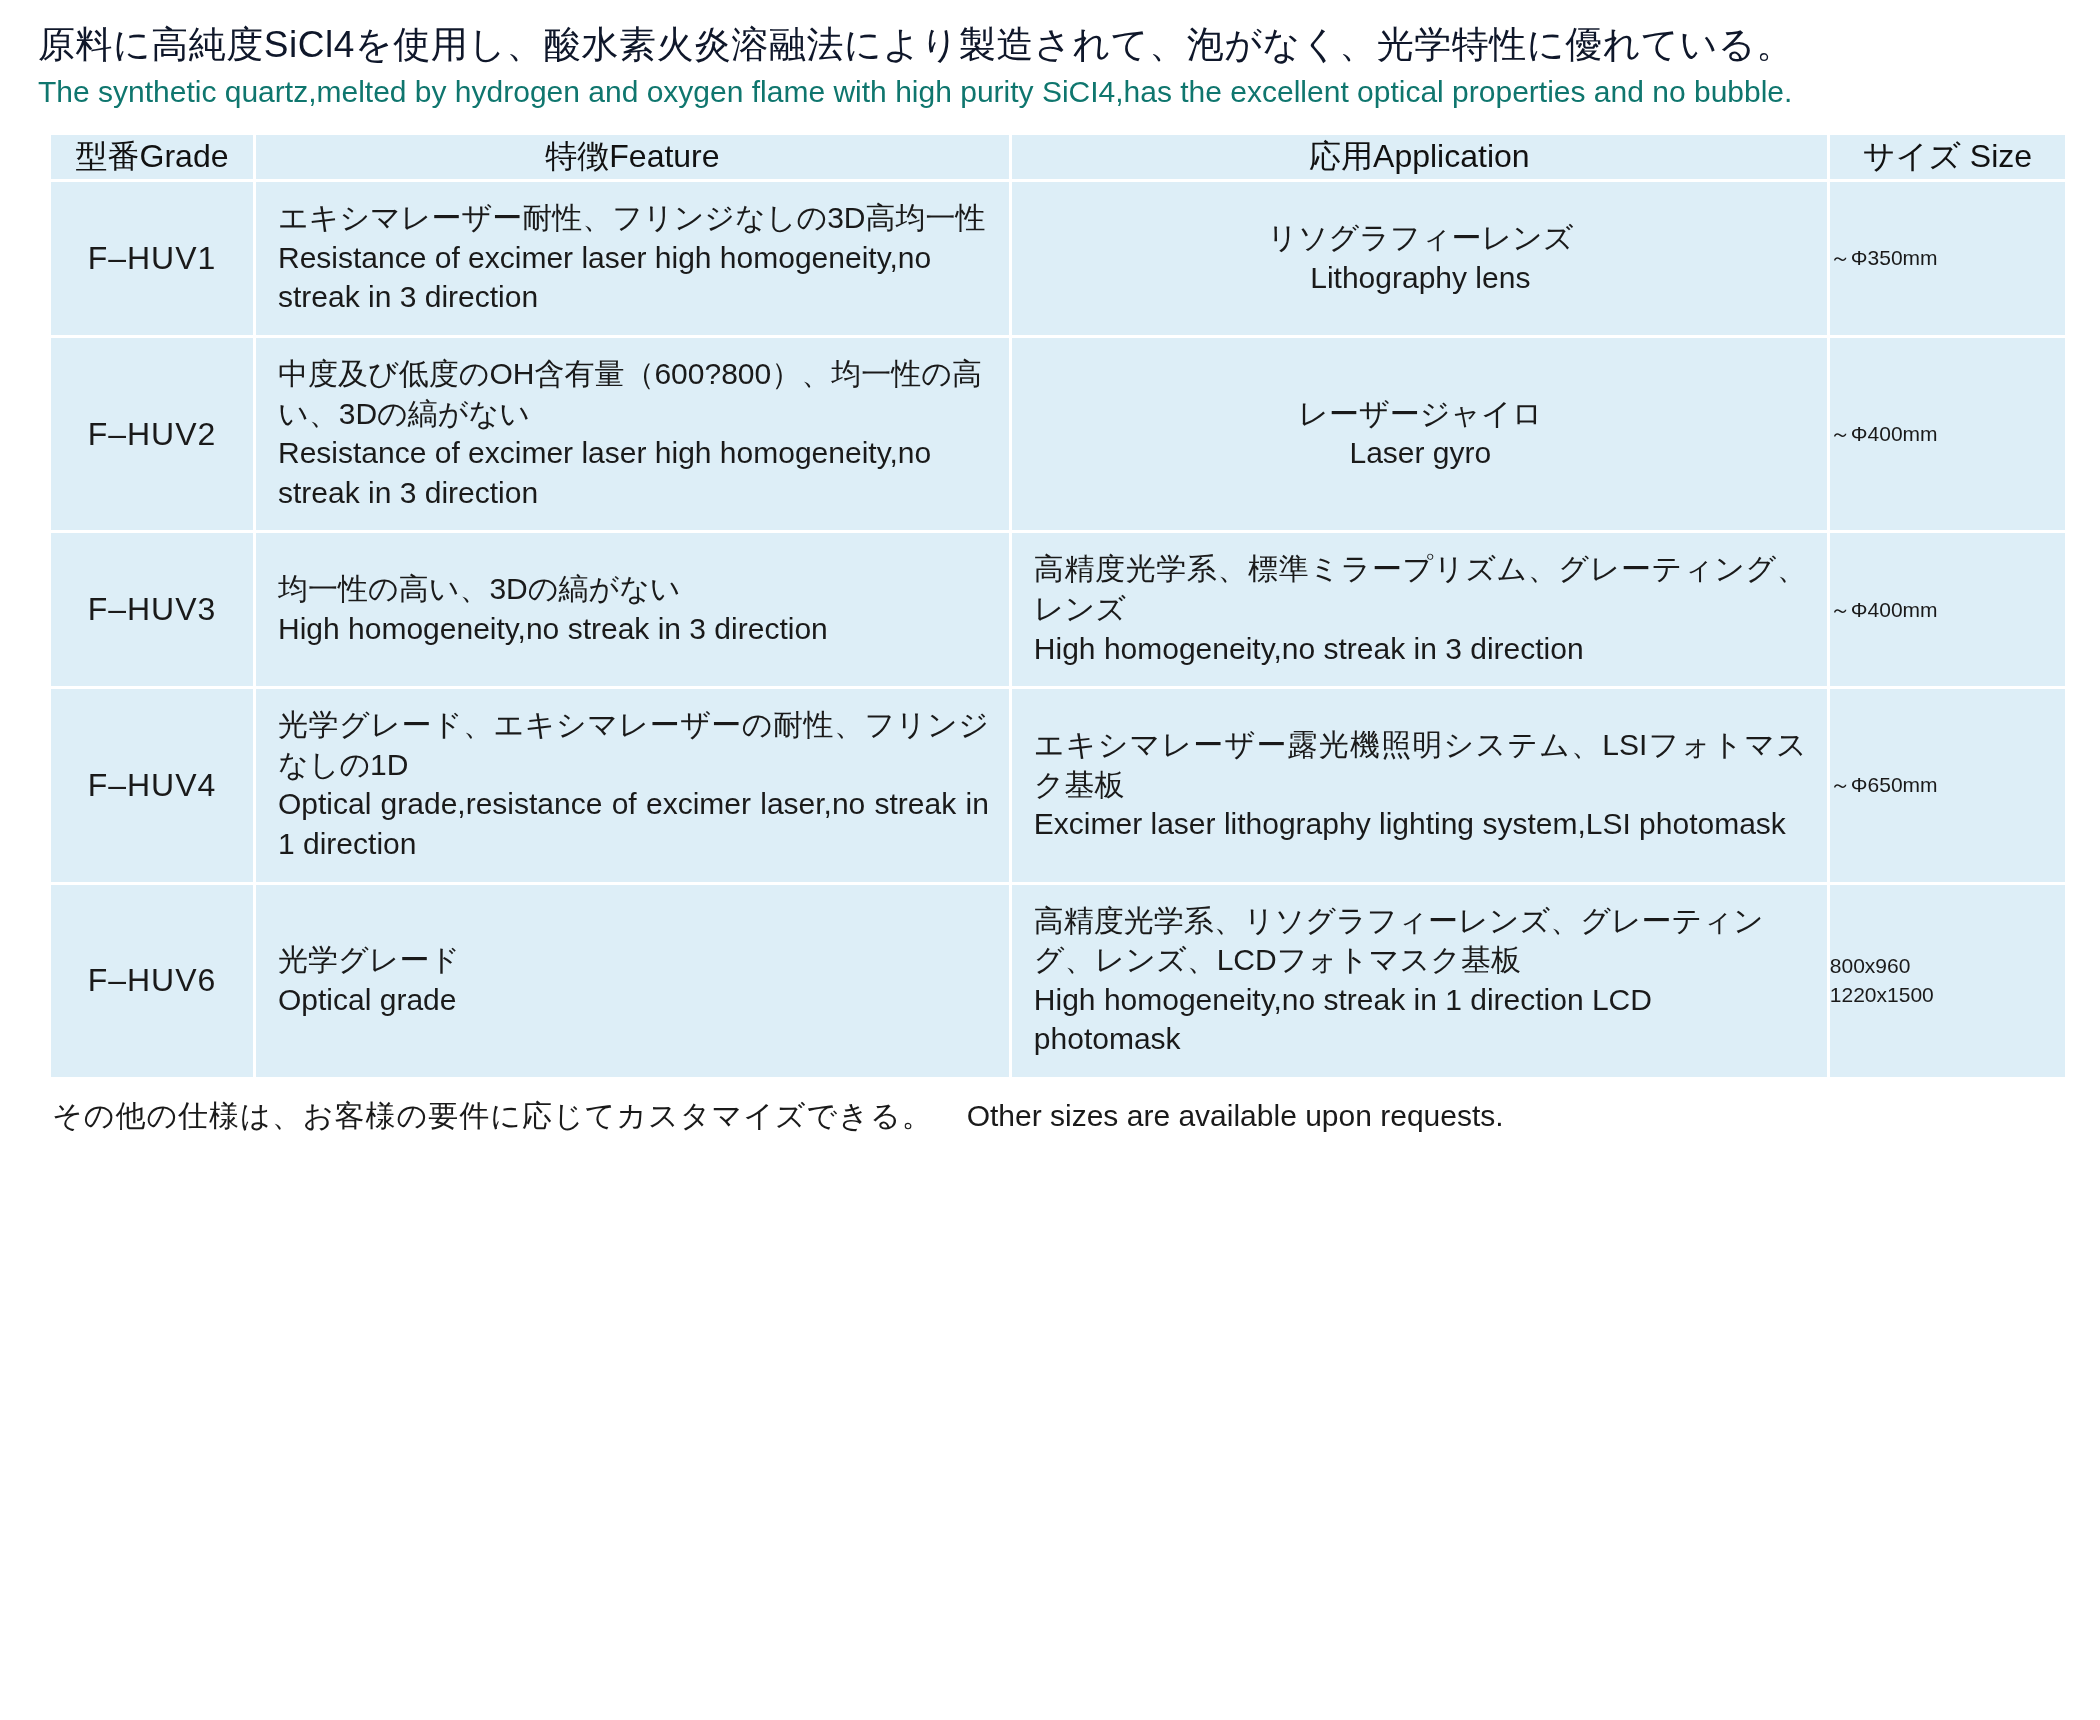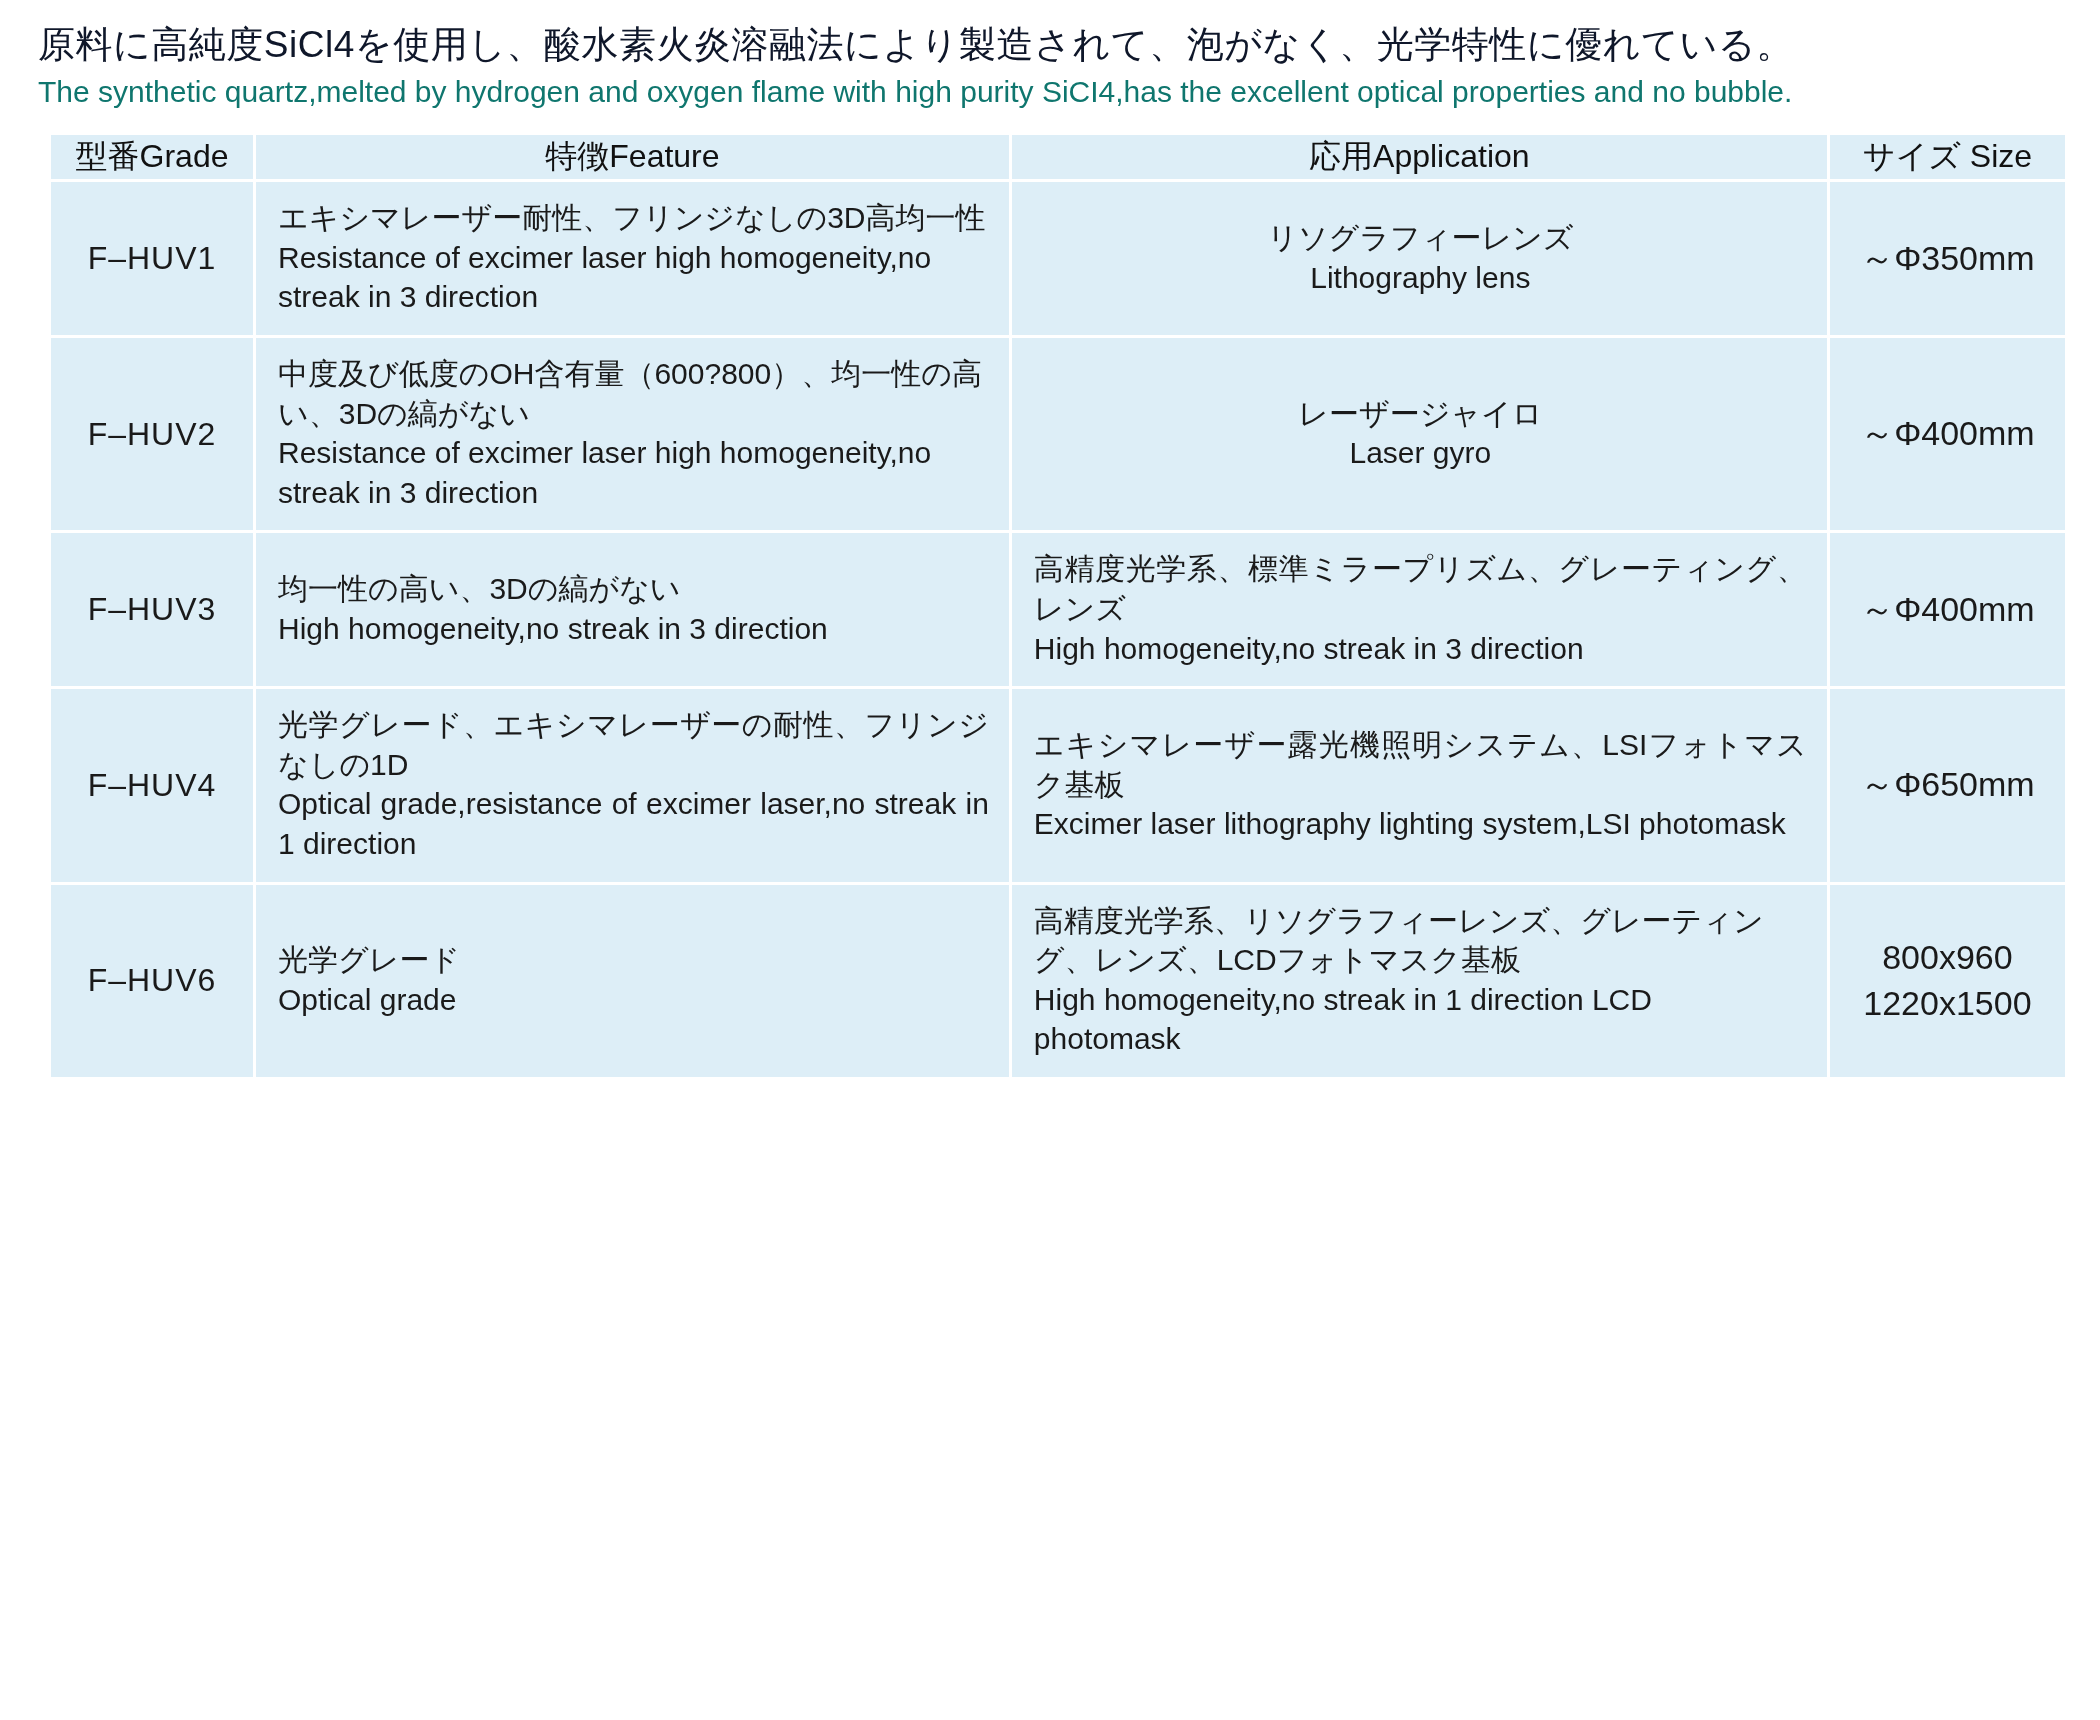--- a/index.html
+++ b/index.html
@@ -62,22 +62,22 @@
     color: #111;
   }
   .grade-cell {
     text-align: center;
     font-size: 32px;
     padding: 10px 4px;
     letter-spacing: 1px;
     white-space: nowrap;
   }
   .size-cell {
-    text-align: center;
-    font-size: 34px;
+    text-align: left;
+    font-size: 21px;
     padding: 10px 4px;
     line-height: 1.35;
     white-space: nowrap;
   }
   .cell-block {
     padding: 16px 20px 18px 22px;
     font-size: 30px;
     line-height: 1.32;
   }
   .cell-block.center {
@@ -226,14 +226,17 @@
         <td class="size-cell">
           <span class="jp-line">800x960</span>
           <span class="jp-line">1220x1500</span>
         </td>
       </tr>
 
 
     </tbody>
   </table>
 
+  <div class="footer">
+    <span class="jp">その他の仕様は、お客様の要件に応じてカスタマイズできる。</span><span class="sep"></span><span>Other sizes are available upon requests.</span>
+  </div>
 
 </div>
 
 </body></html>

